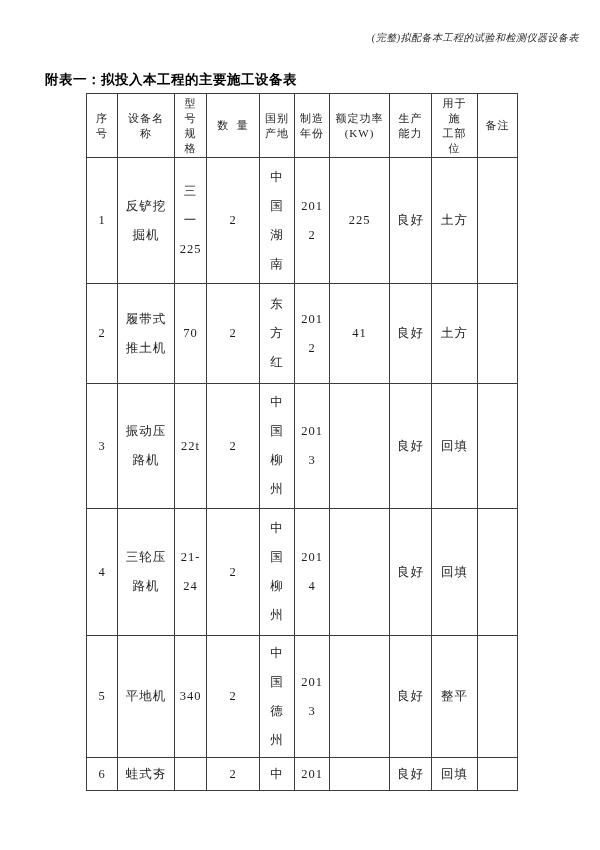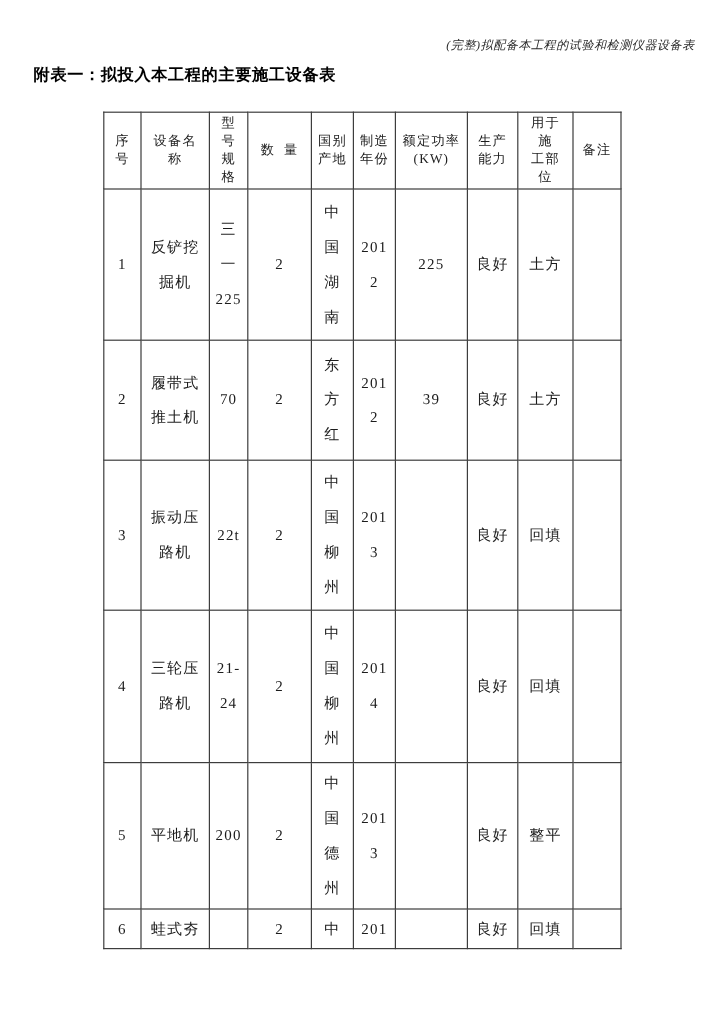--- a/index.html
+++ b/index.html
@@ -21,21 +21,21 @@
     right: 21px;
     font-size: 10px;
     letter-spacing: 0.5px;
     color: #2a2a2a;
     font-style: italic;
   }
   .page-title {
     position: absolute;
     top: 54px;
     left: 28px;
-    margin: 0;
+    margin: 17px;
     font-family: "Liberation Sans", "DejaVu Sans", sans-serif;
     font-size: 13.5px;
     font-weight: 700;
     letter-spacing: 0.5px;
     color: #000000;
   }
   table.equip-table {
     position: absolute;
     left: 86px;
     top: 93px;
@@ -141,21 +141,21 @@
         <td>2</td>
         <td>履带式
 推土机</td>
         <td>70</td>
         <td>2</td>
         <td>东
 方
 红</td>
         <td>201
 2</td>
-        <td>39</td>
+        <td>41</td>
         <td>良好</td>
         <td>土方</td>
         <td></td>
       </tr>
       <tr class="rh-3">
         <td>3</td>
         <td>振动压
 路机</td>
         <td>22t</td>
         <td>2</td>
@@ -184,21 +184,21 @@
         <td>201
 4</td>
         <td></td>
         <td>良好</td>
         <td>回填</td>
         <td></td>
       </tr>
       <tr class="rh-5">
         <td>5</td>
         <td>平地机</td>
-        <td>200</td>
+        <td>340</td>
         <td>2</td>
         <td>中
 国
 德
 州</td>
         <td>201
 3</td>
         <td></td>
         <td>良好</td>
         <td>整平</td>

